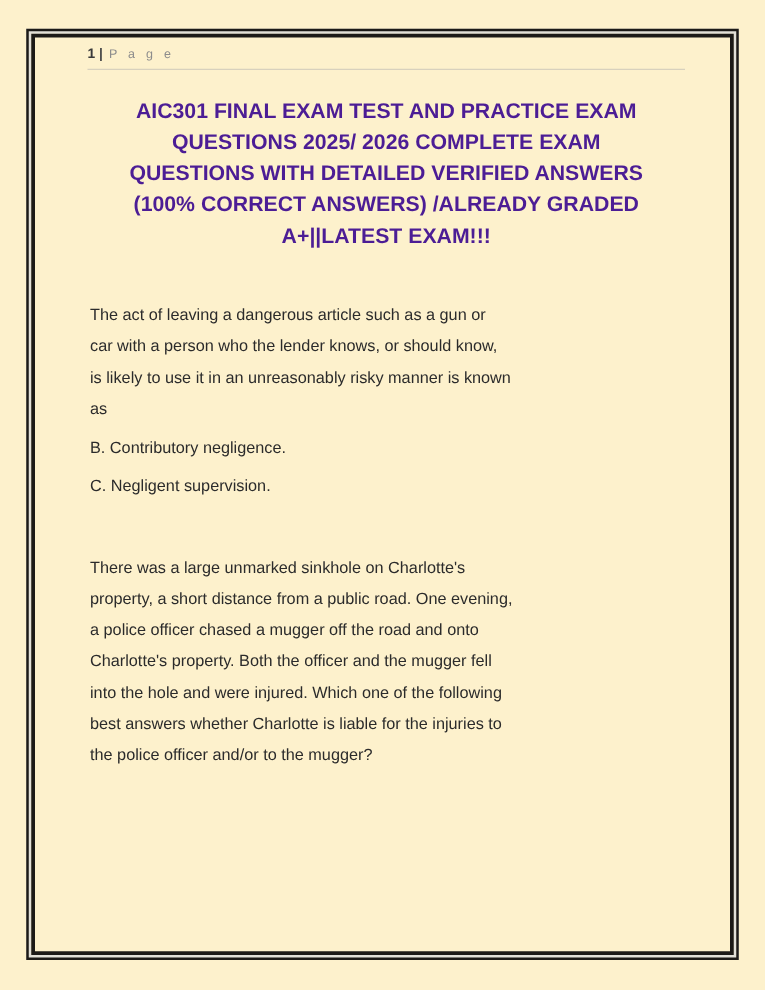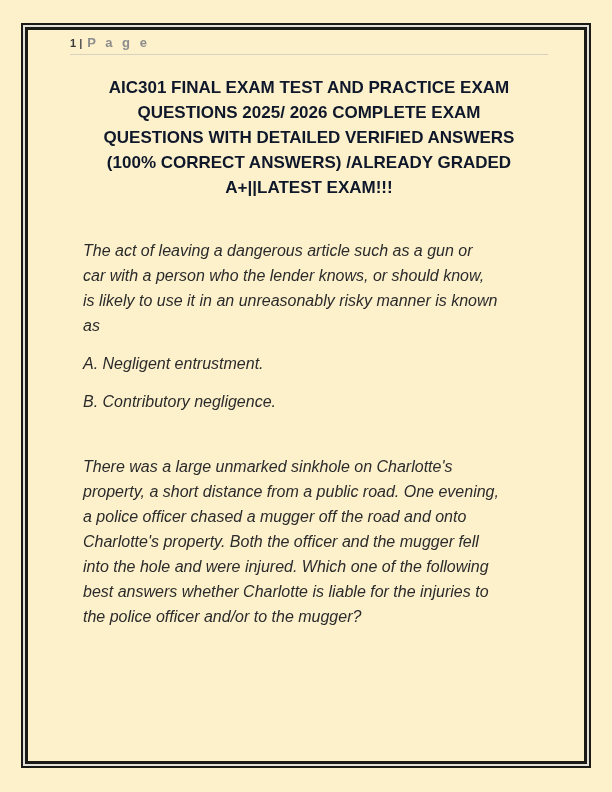--- a/index.html
+++ b/index.html
@@ -46,39 +46,37 @@
     color: #3a3a3a;
     margin-right: 3px;
   }
   .page-header .sep {
     color: #4a4a4a;
     font-weight: bold;
     margin-right: 5px;
   }
   .page-header .lbl {
     letter-spacing: 3px;
-    font-size: 13px;
-    font-weight: bold;
+    font-size: 10px;
   }
   .doc-title {
     margin: 20px 8px 0 8px;
     text-align: center;
     font-weight: bold;
     font-size: 17px;
     line-height: 25px;
-    color: #0f172a;
+    color: #4c1d95;
     white-space: pre-line;
   }
   .para {
-    font-size: 16px;
+    font-size: 13px;
     line-height: 25px;
     color: #2b2b2b;
     white-space: pre-line;
-    margin: 13px;
-    font-style: italic;
+    margin: 2px;
   }
   .q1-text   { margin-top: 38px; }
   .select-line { margin-top: 6px; }
   .option    { margin-top: 6px; }
   .q2-text   { margin-top: 40px; }
   mark.hl {
     background: #ffff00;
     color: #2b2b2b;
     padding: 1px 0;
     white-space: pre-line;
@@ -99,22 +97,22 @@
 QUESTIONS WITH DETAILED VERIFIED ANSWERS
 (100% CORRECT ANSWERS) /ALREADY GRADED
 A+||LATEST EXAM!!!</div>
 
     <p class="para q1-text">The act of leaving a dangerous article such as a gun or
 car with a person who the lender knows, or should know,
 is likely to use it in an unreasonably risky manner is known
 as</p>
 
 
-    <p class="para option">A. Negligent entrustment.</p>
     <p class="para option">B. Contributory negligence.</p>
+    <p class="para option">C. Negligent supervision.</p>
 
 
     <p class="para q2-text">There was a large unmarked sinkhole on Charlotte's
 property, a short distance from a public road. One evening,
 a police officer chased a mugger off the road and onto
 Charlotte's property. Both the officer and the mugger fell
 into the hole and were injured. Which one of the following
 best answers whether Charlotte is liable for the injuries to
 the police officer and/or to the mugger?</p>
 

